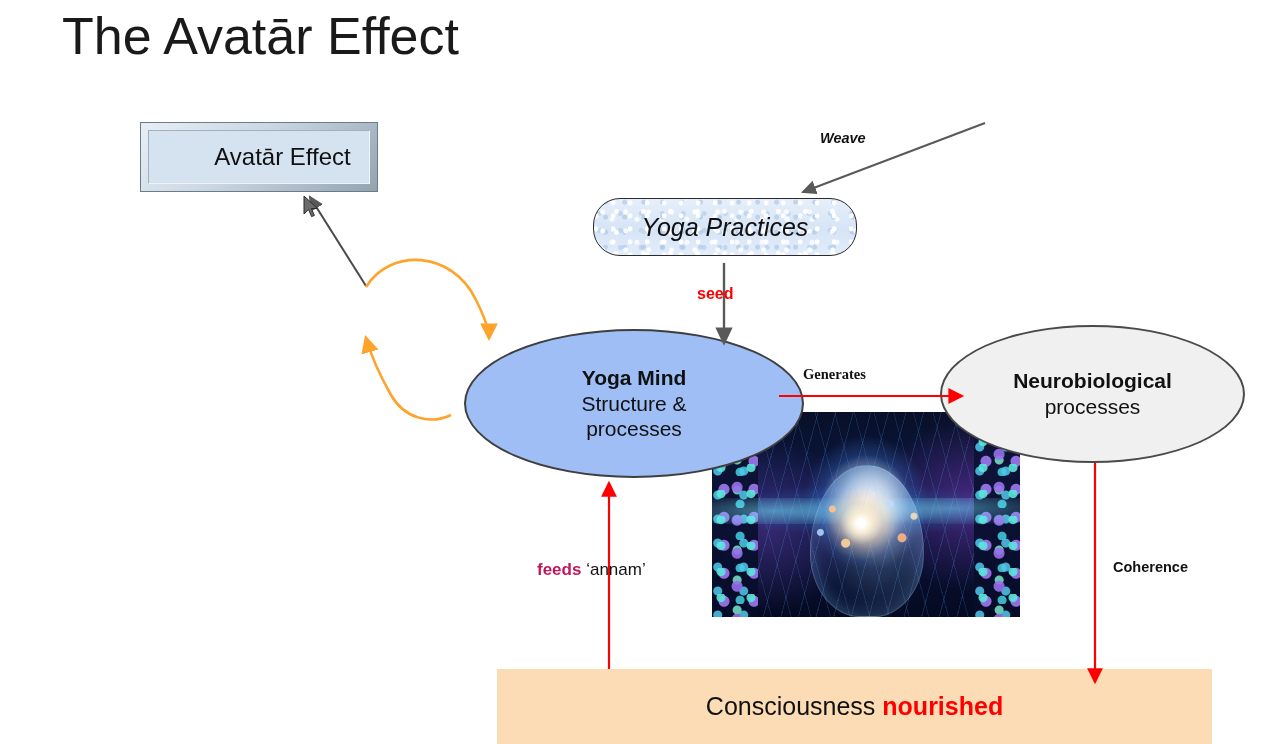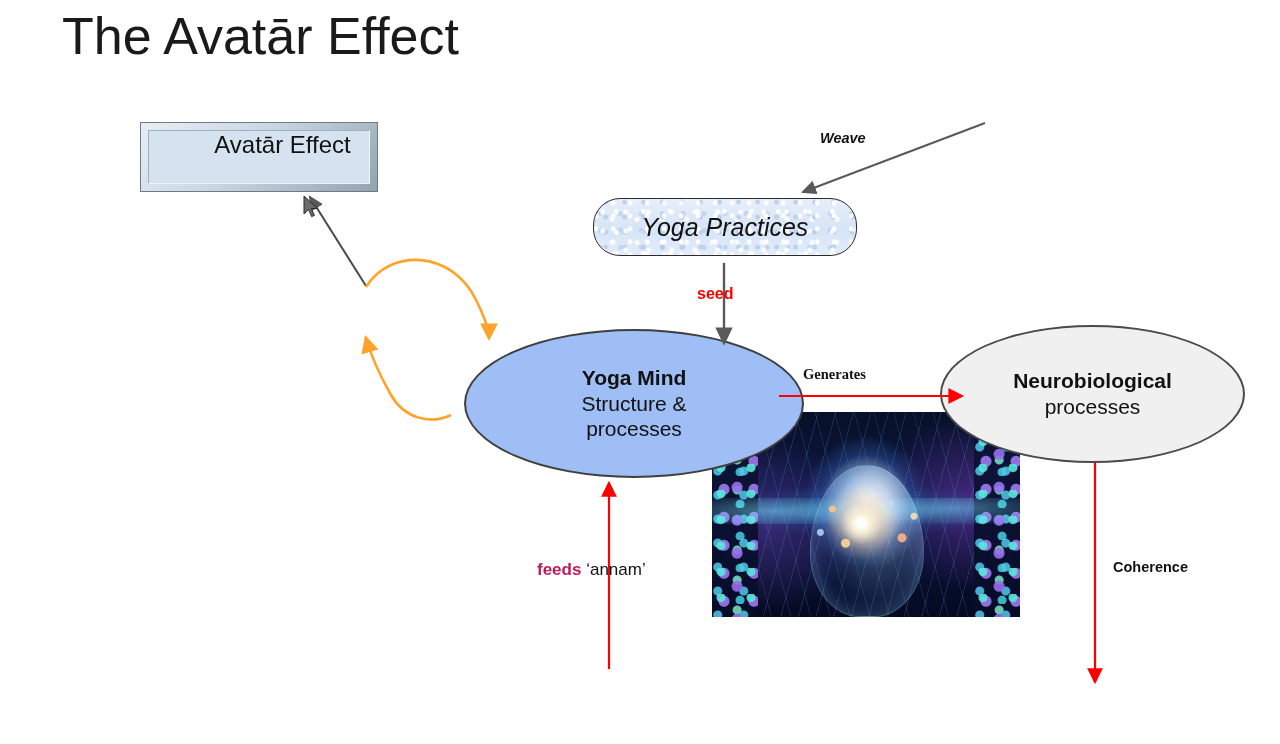--- a/index.html
+++ b/index.html
@@ -44,20 +44,21 @@
   #avatar-box-inner {
     width: 100%;
     height: 100%;
     box-sizing: border-box;
     background: #d5e3f0;
     border-top: 1px solid #9fb0bf;
     border-left: 1px solid #9fb0bf;
     border-right: 1px solid #eef4f9;
     border-bottom: 1px solid #eef4f9;
     display: flex;
+    align-items: center;
     justify-content: center;
     padding-left: 47px;
   }
   #avatar-box-label {
     font-size: 24px;
     color: #111;
     white-space: nowrap;
   }
 
   
@@ -297,20 +298,25 @@
 
   <div id="brain-image">
     <div id="brain-grid"></div>
     <div class="brain-edge" id="brain-edge-left"></div>
     <div class="brain-edge" id="brain-edge-right"></div>
     <div id="brain-wave"></div>
     <div id="brain-head"></div>
     <div id="brain-burst"></div>
   </div>
 
+  <div id="consciousness-bar">
+    <div id="consciousness-text">
+      <span>Consciousness </span><span class="hl">nourished</span>
+    </div>
+  </div>
 
   <div id="avatar-box">
     <div id="avatar-box-inner">
       <span id="avatar-box-label">Avatār Effect</span>
     </div>
   </div>
 
 
   <div class="blue-box" id="yoga-practices-box">
     <span class="blue-box-label">Yoga Practices</span>

